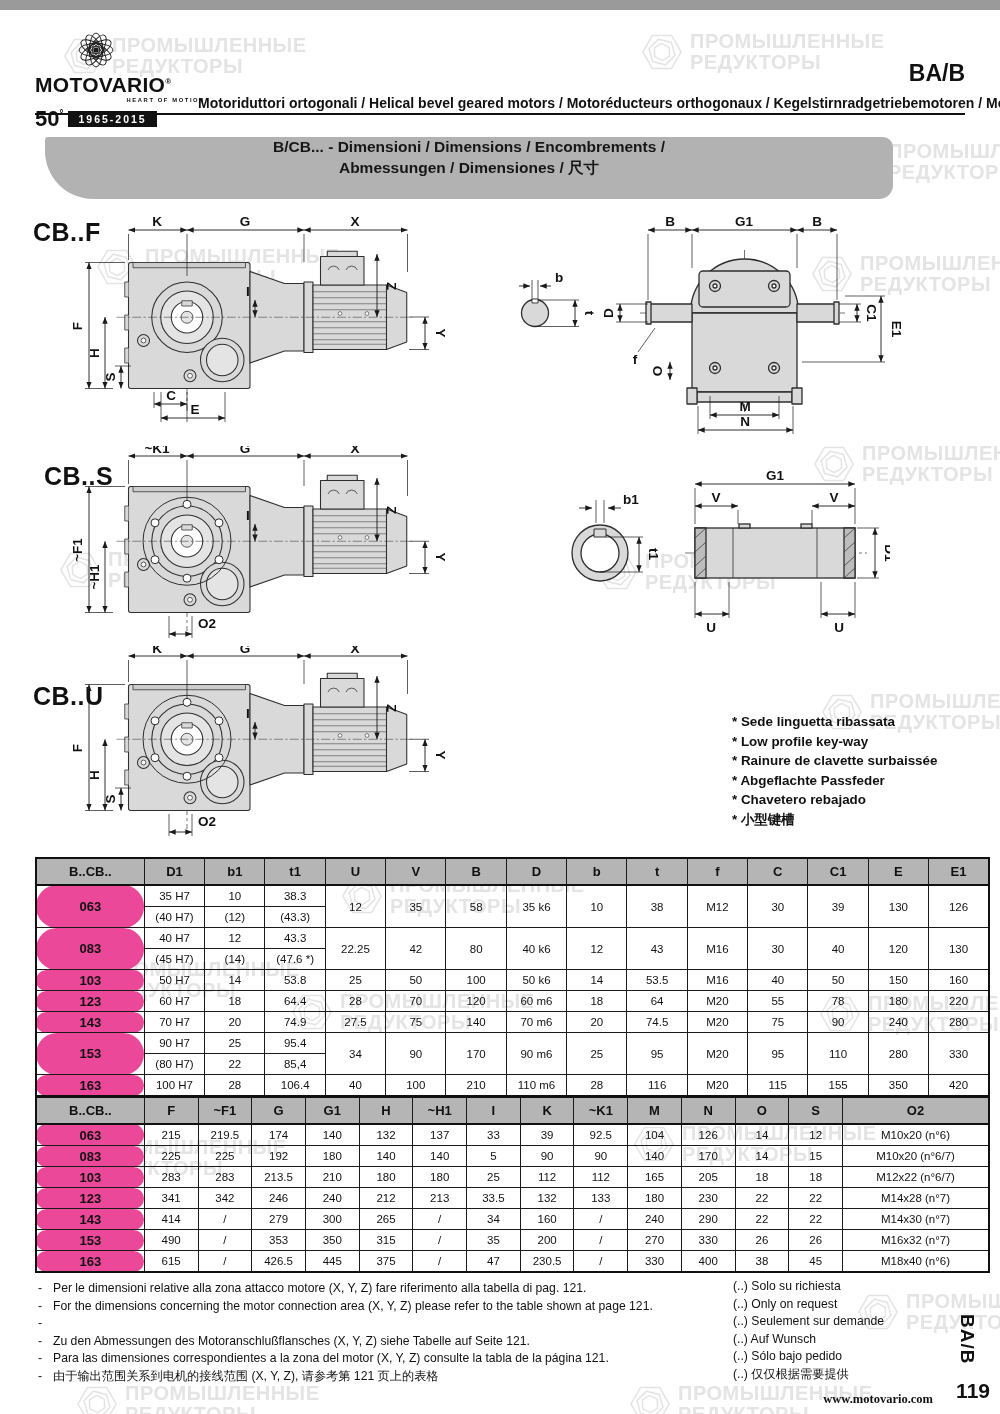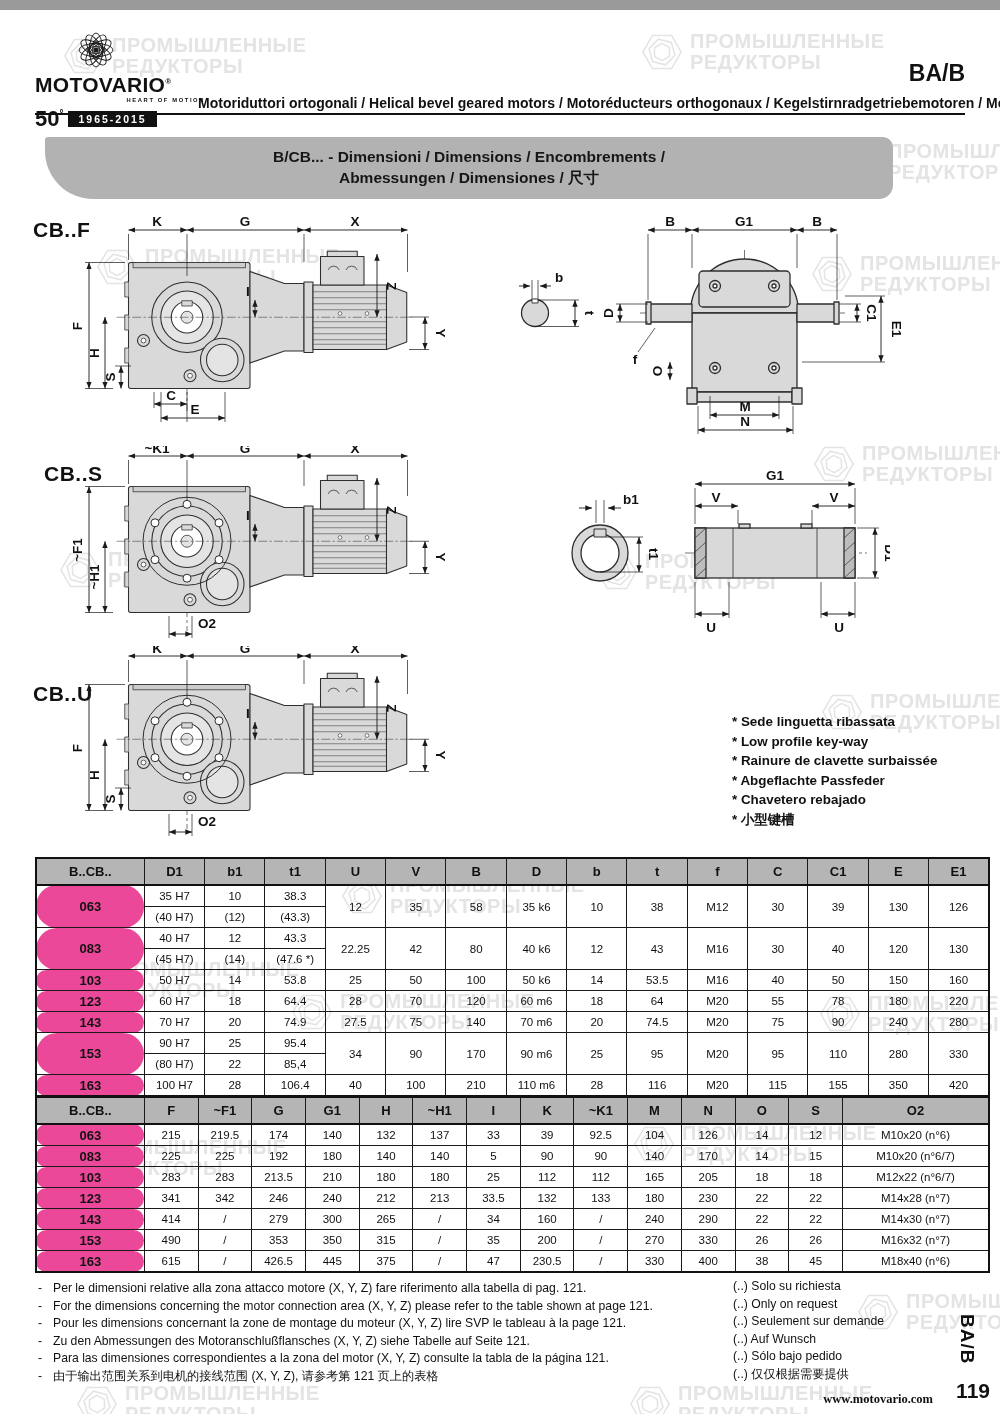--- a/index.html
+++ b/index.html
@@ -16,25 +16,25 @@
   .fifty-row{display:flex;align-items:center;margin-top:5px;}
   .fifty{font-size:22px;font-weight:bold;line-height:1;}
   .deg{font-size:10px;font-weight:bold;align-self:flex-start;}
   .years-badge{background:#111;color:#fff;font-weight:bold;font-size:10.5px;letter-spacing:2px;
                padding:2px 10px;margin-left:5px;}
   .code-top{position:absolute;top:50px;right:35px;font-size:23px;font-weight:bold;}
   .subtitle{position:absolute;top:85px;left:198px;right:35px;text-align:right;font-size:14px;font-weight:bold;white-space:nowrap;}
   .hr{position:absolute;top:103px;left:35px;width:930px;height:2px;background:#111;}
   
   .title-box{position:absolute;left:45px;top:127px;width:848px;height:62px;background:#b2b2b2;
-             border-radius:3px 10px 14px 48px;display:flex;flex-direction:column;justify-content:center;
+             border-radius:3px 10px 14px 48px;display:flex;flex-direction:column;
              align-items:center;}
   .title-box .l{font-size:15.5px;font-weight:bold;line-height:1.35;color:#161616;}
   
-  .cb-label{position:absolute;font-size:21px;font-weight:bold;letter-spacing:0.5px;}
+  .cb-label{position:absolute;font-size:25px;font-weight:bold;letter-spacing:0.5px;}
   .draw{position:absolute;}
   .draw text{font-family:"Liberation Sans",sans-serif;font-weight:bold;font-size:13.5px;fill:#111;}
   .dim{stroke:#1a1a1a;stroke-width:0.9;fill:none;}
   .ext{stroke:#1a1a1a;stroke-width:0.7;fill:none;}
   .cl{stroke:#1a1a1a;stroke-width:0.6;fill:none;stroke-dasharray:11 3 3 3;}
   .notes-key{position:absolute;left:732px;top:702px;font-size:13.4px;font-weight:bold;line-height:19.5px;}
   
   .tblwrap{position:absolute;left:35px;width:955px;}
   .dimtable{width:100%;border-collapse:collapse;table-layout:fixed;border:2px solid #111;
             font-size:11.5px;}
@@ -799,21 +799,20 @@
       <div class="nline">
         <span class="dash">-</span>
         <span>Per le dimensioni relative alla zona attacco motore (X, Y, Z) fare riferimento alla tabella di pag. 121.</span>
       </div>
       <div class="nline">
         <span class="dash">-</span>
         <span>For the dimensions concerning the motor connection area (X, Y, Z) please refer to the table shown at page 121.</span>
       </div>
       <div class="nline">
         <span class="dash">-</span>
-        <span>Pour les dimensions concernant la zone de montage du moteur (X, Y, Z) lire SVP le tableau à la page 121.</span>
       </div>
       <div class="nline">
         <span class="dash">-</span>
         <span>Zu den Abmessungen des Motoranschlußflansches (X, Y, Z) siehe Tabelle auf Seite 121.</span>
       </div>
       <div class="nline">
         <span class="dash">-</span>
         <span>Para las dimensiones correspondientes a la zona del motor (X, Y, Z) consulte la tabla de la página 121.</span>
       </div>
       <div class="nline">

